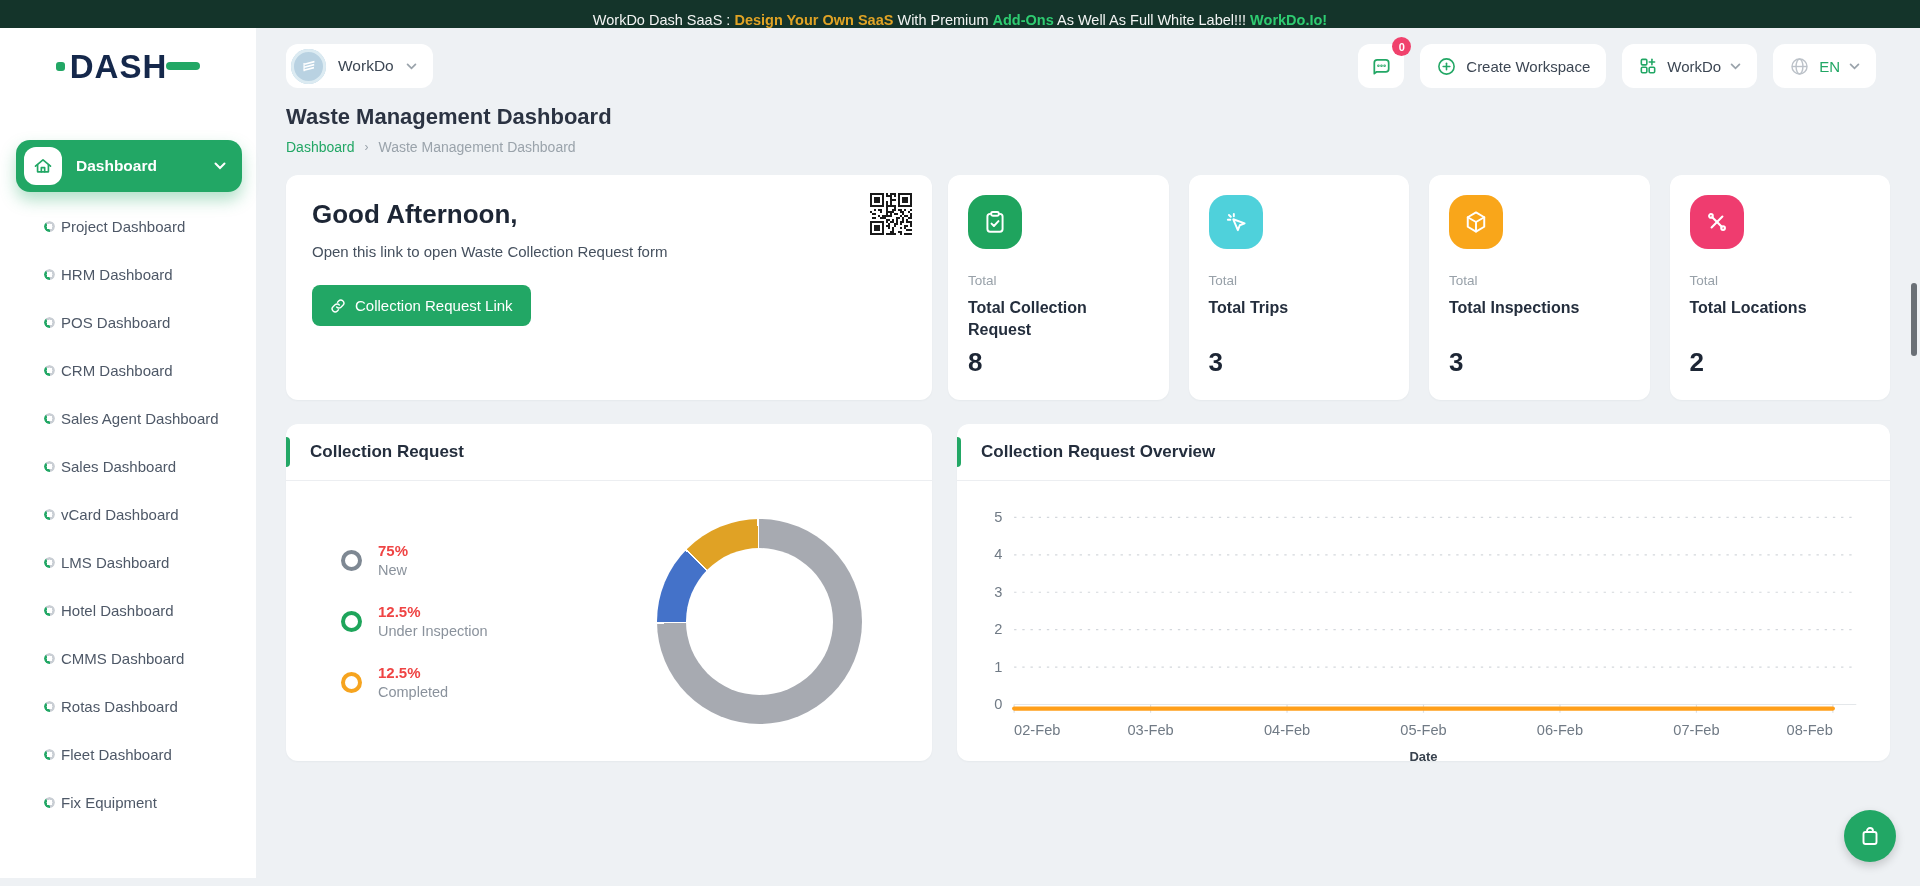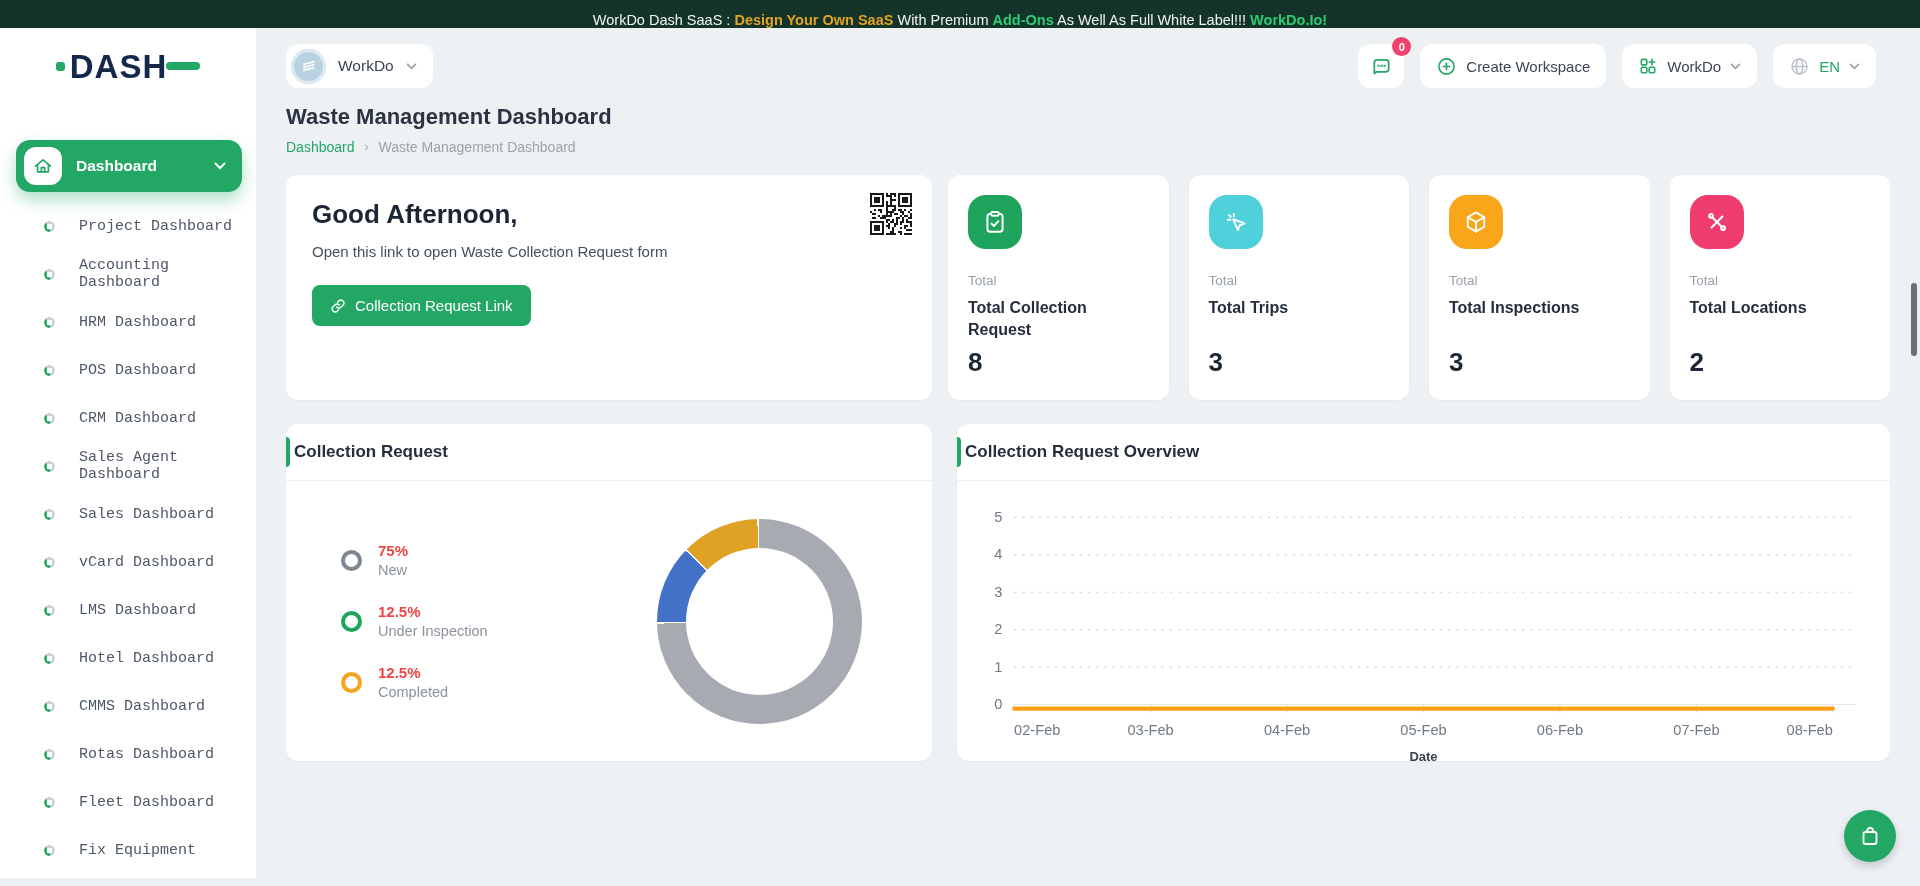--- a/index.html
+++ b/index.html
@@ -28,21 +28,21 @@
                  padding:0 16px 0 8px; box-shadow:0 8px 16px rgba(34,167,101,.35); cursor:pointer; }
   .active-icon { width:38px; height:38px; background:#fff; border-radius:12px; display:flex;
                  align-items:center; justify-content:center; }
   .active-label { color:#fff; font-weight:bold; font-size:15.5px; margin-left:14px; flex:1; }
   .side-list { margin-top:10px; }
   .side-item { display:flex; align-items:center; height:48px; padding-left:28px; cursor:pointer; }
   .ring-icon { width:11px; height:11px; border-radius:50%; flex:0 0 11px;
                background:conic-gradient(from 180deg,#22a765 0 120deg,#c9ced4 145deg 360deg);
                -webkit-mask:radial-gradient(farthest-side,transparent 52%,#000 56%);
                mask:radial-gradient(farthest-side,transparent 52%,#000 56%); }
-  .side-label { font-size:15px; color:#4e5867; margin-left:24px;font-family:Liberation Mono, monospace; }
+  .side-label { font-size:15px; color:#4e5867; margin-left:6px; }
 
   
   .main { flex:1; display:flex; flex-direction:column; }
   .topbar { height:76px; display:flex; align-items:center; padding:0 44px 0 30px; }
   .ws-pill { background:#fff; border-radius:12px; height:44px; display:flex; align-items:center;
              padding:0 16px 0 5px; gap:12px; cursor:pointer; }
   .ws-avatar { width:35px; height:35px; border-radius:50%; background:#b9d2e2; display:flex;
                align-items:center; justify-content:center; box-shadow:0 0 0 3px #dcebf2 inset; }
   .ws-name { font-size:15.5px; color:#3c4653; }
   .top-right { margin-left:auto; display:flex; align-items:center; gap:16px; }
@@ -79,21 +79,21 @@
   .stat-card { height:225px; padding:20px; display:flex; flex-direction:column;justify-content:flex-end; }
   .stat-icon { width:54px; height:54px; border-radius:18px; display:flex; align-items:center; justify-content:center; }
   .stat-kicker { margin-top:24px; font-size:13.5px; color:#98a1a9; }
   .stat-label { margin-top:9px; font-size:16px; font-weight:bold; color:#242e3d; line-height:1.35; }
   .stat-value { margin-top:auto; font-size:26px; font-weight:bold; color:#1d2635; padding-bottom:2px; }
 
   .row2 { display:flex; gap:25px; margin-top:24px; }
   .chart-card { height:337px; position:relative; }
   .cc-left { width:646px; flex:0 0 646px; }
   .cc-right { flex:1; }
-  .card-head { height:57px; display:flex; align-items:center; padding:0 8px; border-bottom:1px solid #eceef1;
+  .card-head { height:57px; display:flex; align-items:center; padding:0 24px; border-bottom:1px solid #eceef1;
                position:relative; }
   .accent { position:absolute; left:0; top:13px; bottom:13px; width:4px; background:#22a765; border-radius:0 4px 4px 0; }
   .card-title { font-size:17px; font-weight:bold; color:#242e3d; }
 
   .donut-body { display:flex; align-items:center; padding:0 70px 0 55px; height:280px; }
   .legend { display:flex; flex-direction:column; gap:25px; }
   .leg-item { display:flex; align-items:center; gap:16px; }
   .leg-ring { width:21px; height:21px; border-radius:50%; border:4px solid #7e8893; flex:0 0 21px; }
   .leg-pct { font-size:15px; font-weight:bold; color:#ef4444; }
   .leg-lbl { font-size:14.5px; color:#8a929c; margin-top:3px; }
@@ -135,24 +135,20 @@
         </span>
         <span class="active-label">Dashboard</span>
         <svg width="12" height="8" viewBox="0 0 12 8" fill="none" stroke="#ffffff" stroke-width="2" stroke-linecap="round">
             <polyline points="1.5,1.5 6,6 10.5,1.5"></polyline>
           </svg>
       </div>
       <div class="side-list">
         <div class="side-item">
             <span class="ring-icon"></span>
             <span class="side-label">Project Dashboard</span>
-          </div>
-        <div class="side-item">
-            <span class="ring-icon"></span>
-            <span class="side-label">Accounting Dashboard</span>
           </div>
         <div class="side-item">
             <span class="ring-icon"></span>
             <span class="side-label">HRM Dashboard</span>
           </div>
         <div class="side-item">
             <span class="ring-icon"></span>
             <span class="side-label">POS Dashboard</span>
           </div>
         <div class="side-item">

